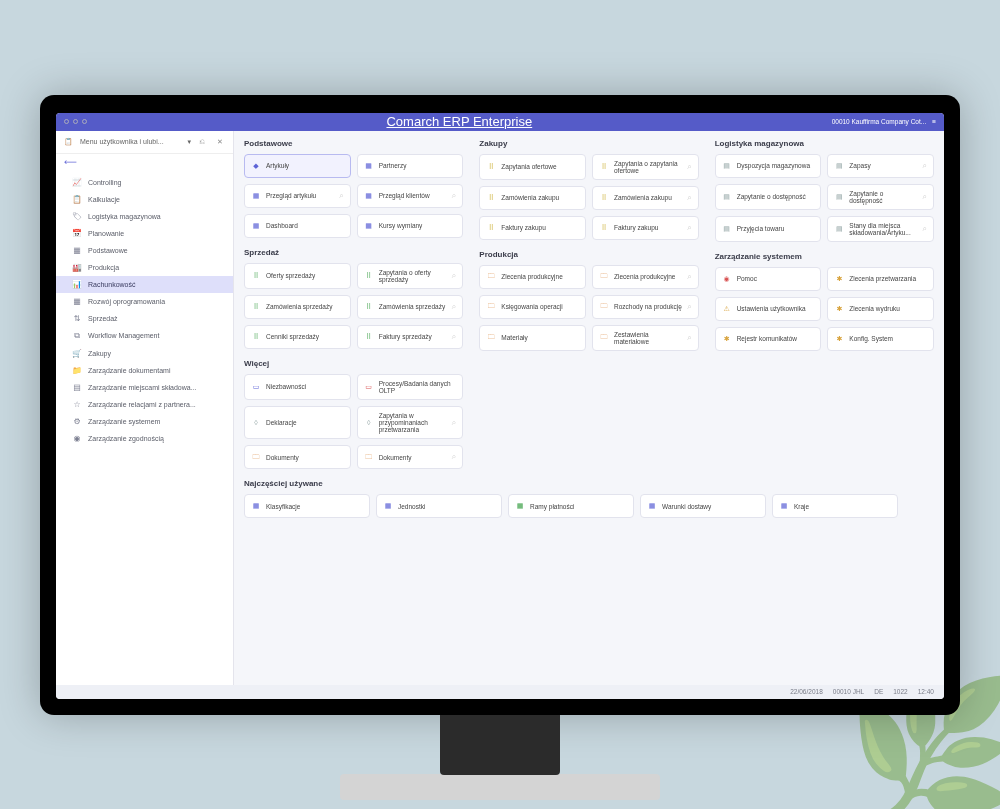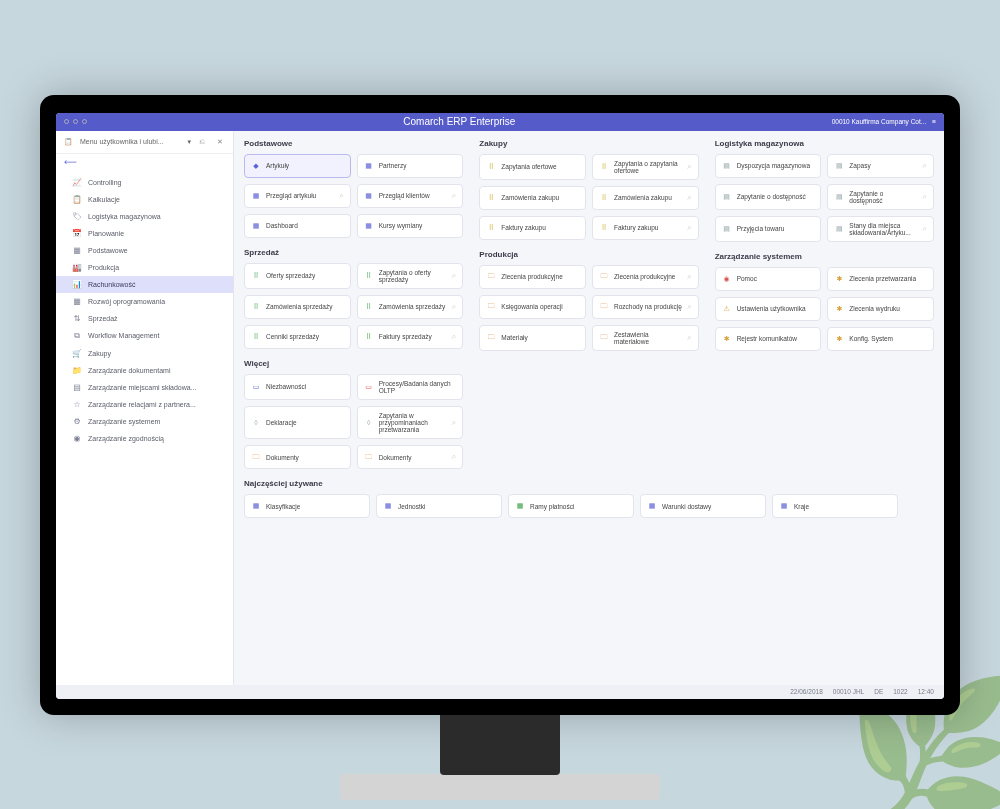--- a/index.html
+++ b/index.html
@@ -7,21 +7,21 @@
 .monitor { position:relative; width:920px; height:620px; background:#000; border-radius:14px; padding:18px 16px 16px; box-shadow:0 0 40px rgba(0,0,0,.25); }
 .monitor::after { content:""; position:absolute; bottom:-60px; left:50%; transform:translateX(-50%); width:120px; height:60px; background:#2b2b2b; border-radius:0 0 4px 4px; }
 .stand-base { position:absolute; bottom:-85px; left:50%; transform:translateX(-50%); width:320px; height:26px; background:#d4d4d4; border-radius:4px; }
 .plant { position:absolute; right:-60px; bottom:-120px; font-size:140px; color:#2e6d3f; opacity:.42; z-index:-1; }
 
 .app { width:100%; height:100%; background:#f5f6fa; border-radius:4px; overflow:hidden; display:flex; flex-direction:column; font-size:7px; }
 
 .titlebar { background:#555bc8; color:#fff; height:18px; display:flex; align-items:center; justify-content:space-between; padding:0 8px; }
 .win-dots { display:flex; gap:4px; align-items:center; }
 .win-dots span { width:5px; height:5px; border:1px solid #aab; border-radius:50%; display:block; }
-.titlebar-title { font-size:10px; font-weight:500; }
+.titlebar-title { font-size:13px; font-weight:500;text-decoration:underline; }
 .user-block { font-size:6.5px; display:flex; align-items:center; gap:6px; }
 
 .body { flex:1; display:flex; overflow:hidden; }
 .sidebar { width:178px; background:#fff; border-right:1px solid #e4e4ec; display:flex; flex-direction:column; }
 .sidebar-top { display:flex; align-items:center; gap:4px; padding:4px 6px; border-bottom:1px solid #eee; }
 .sidebar-top .drop { flex:1; color:#666; display:flex; align-items:center; justify-content:space-between; }
 .icon-btn { width:14px; height:14px; display:flex; align-items:center; justify-content:center; color:#888; cursor:pointer; }
 .back-row { padding:3px 8px; color:#6b6fd8; cursor:pointer; font-size:9px; }
 .nav { flex:1; overflow:auto; padding-top:4px; }
 .nav-item { display:flex; align-items:center; gap:6px; padding:4px 10px 4px 16px; color:#5a5d68; cursor:pointer; }

